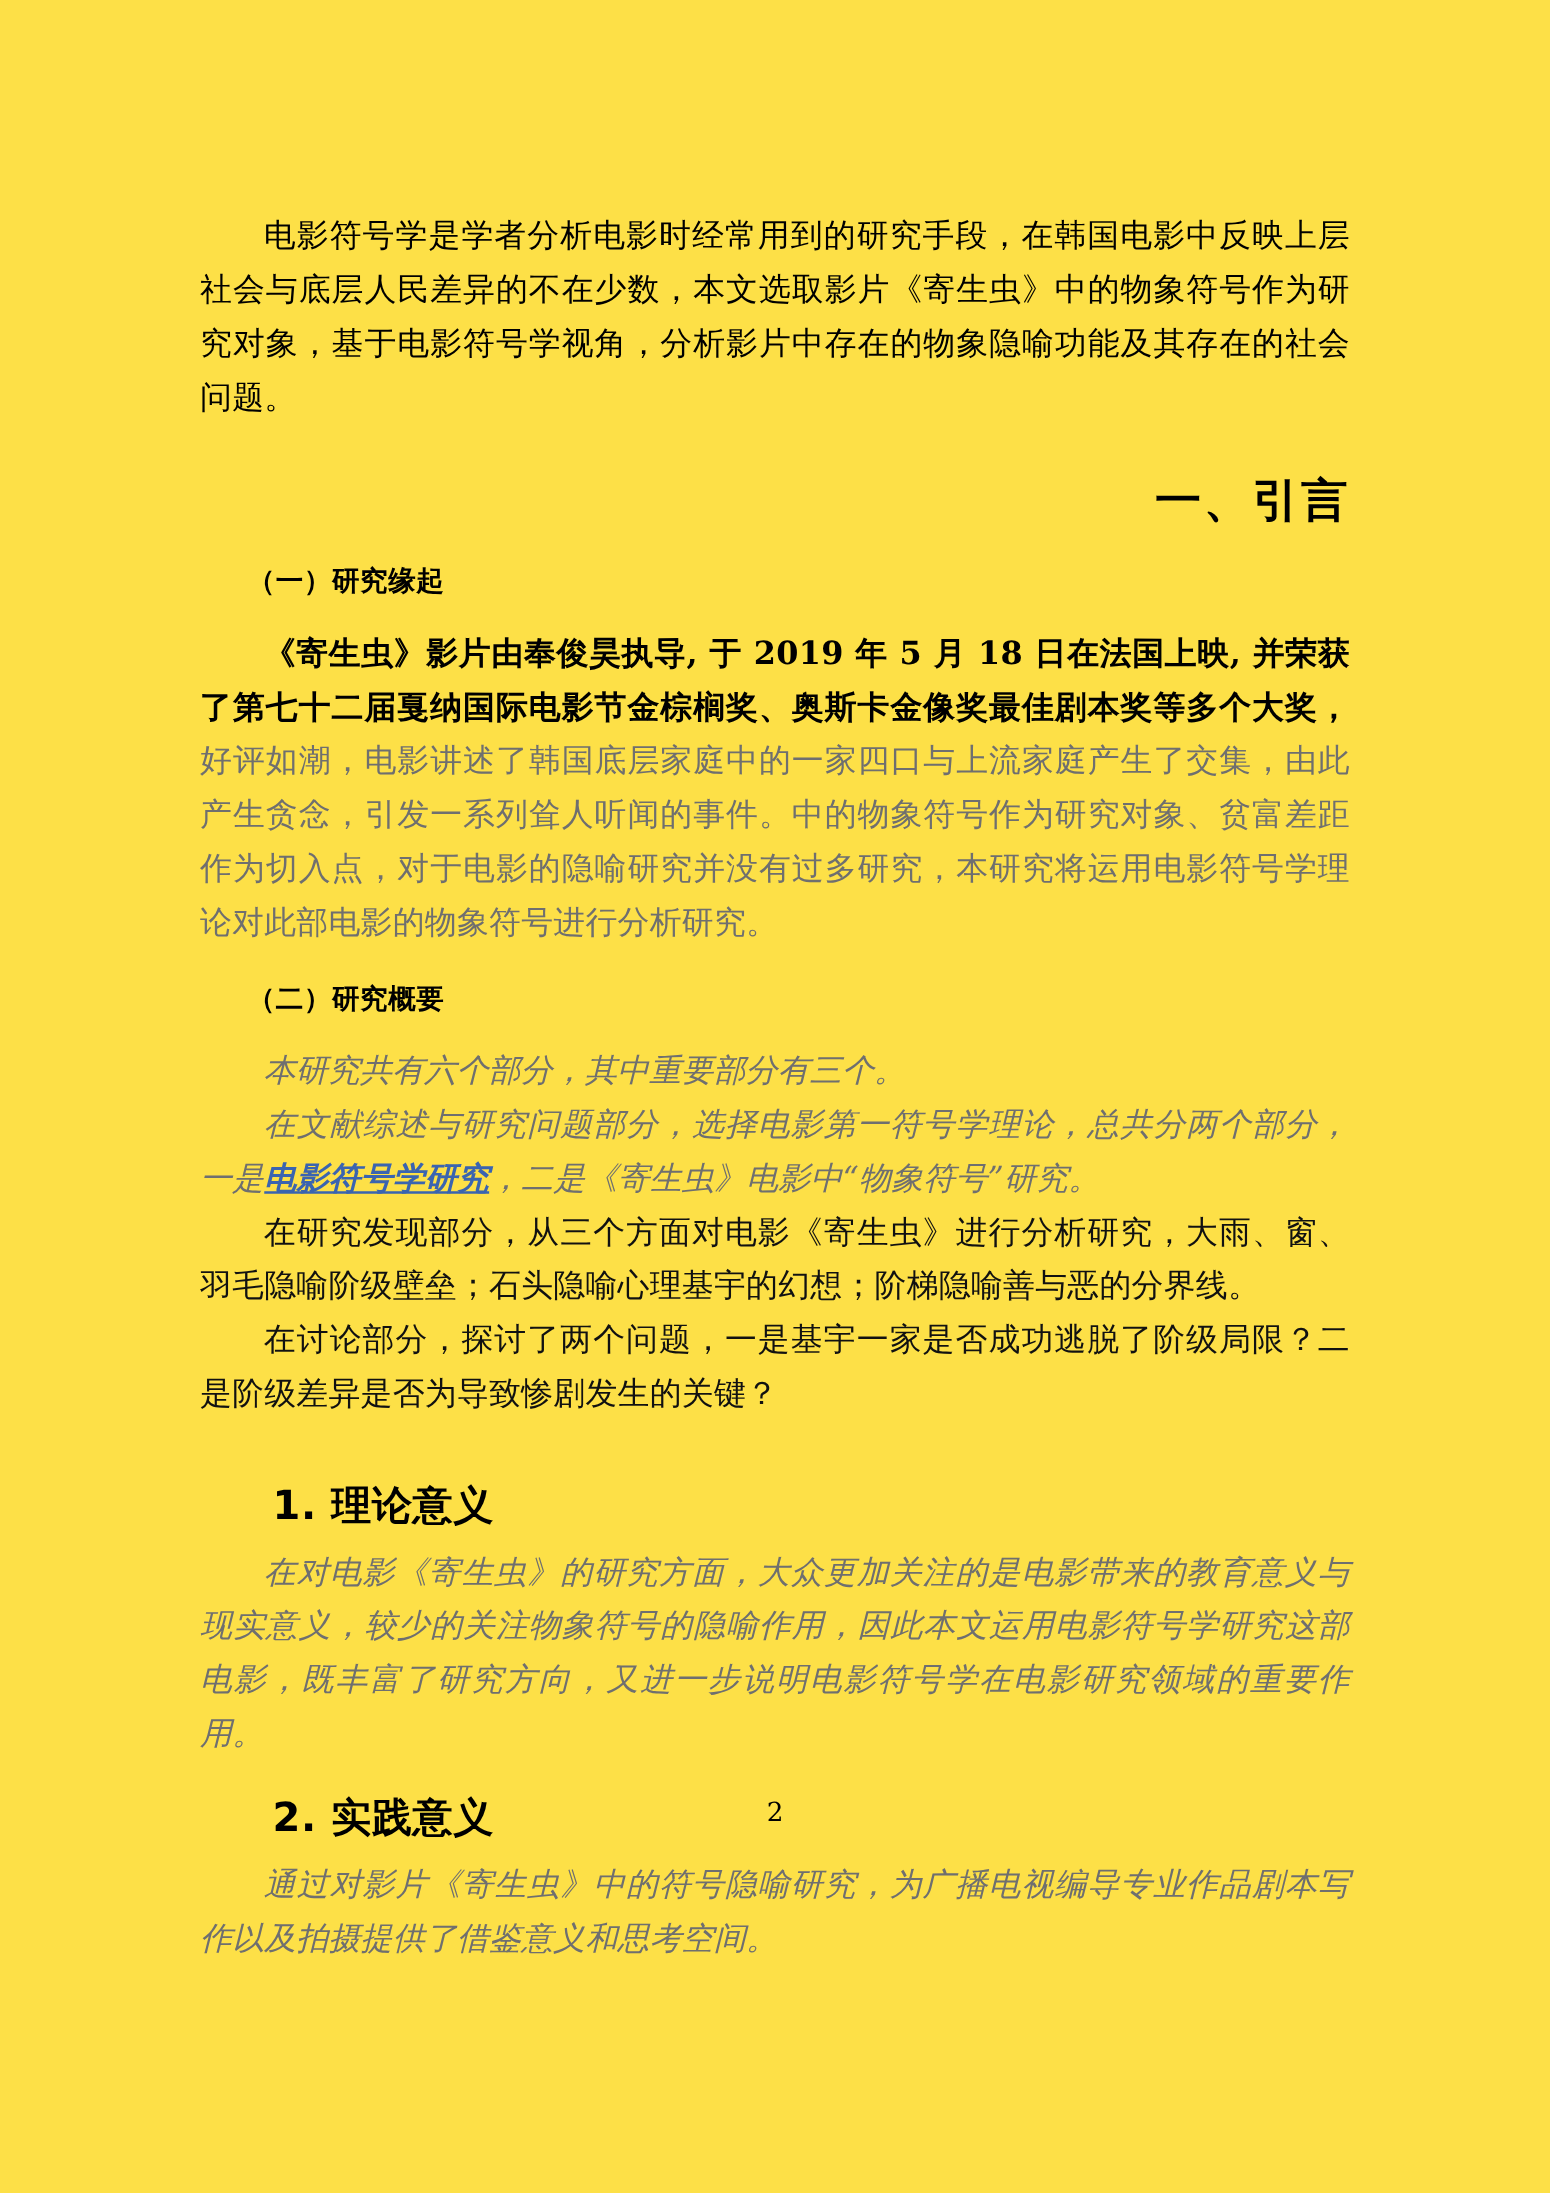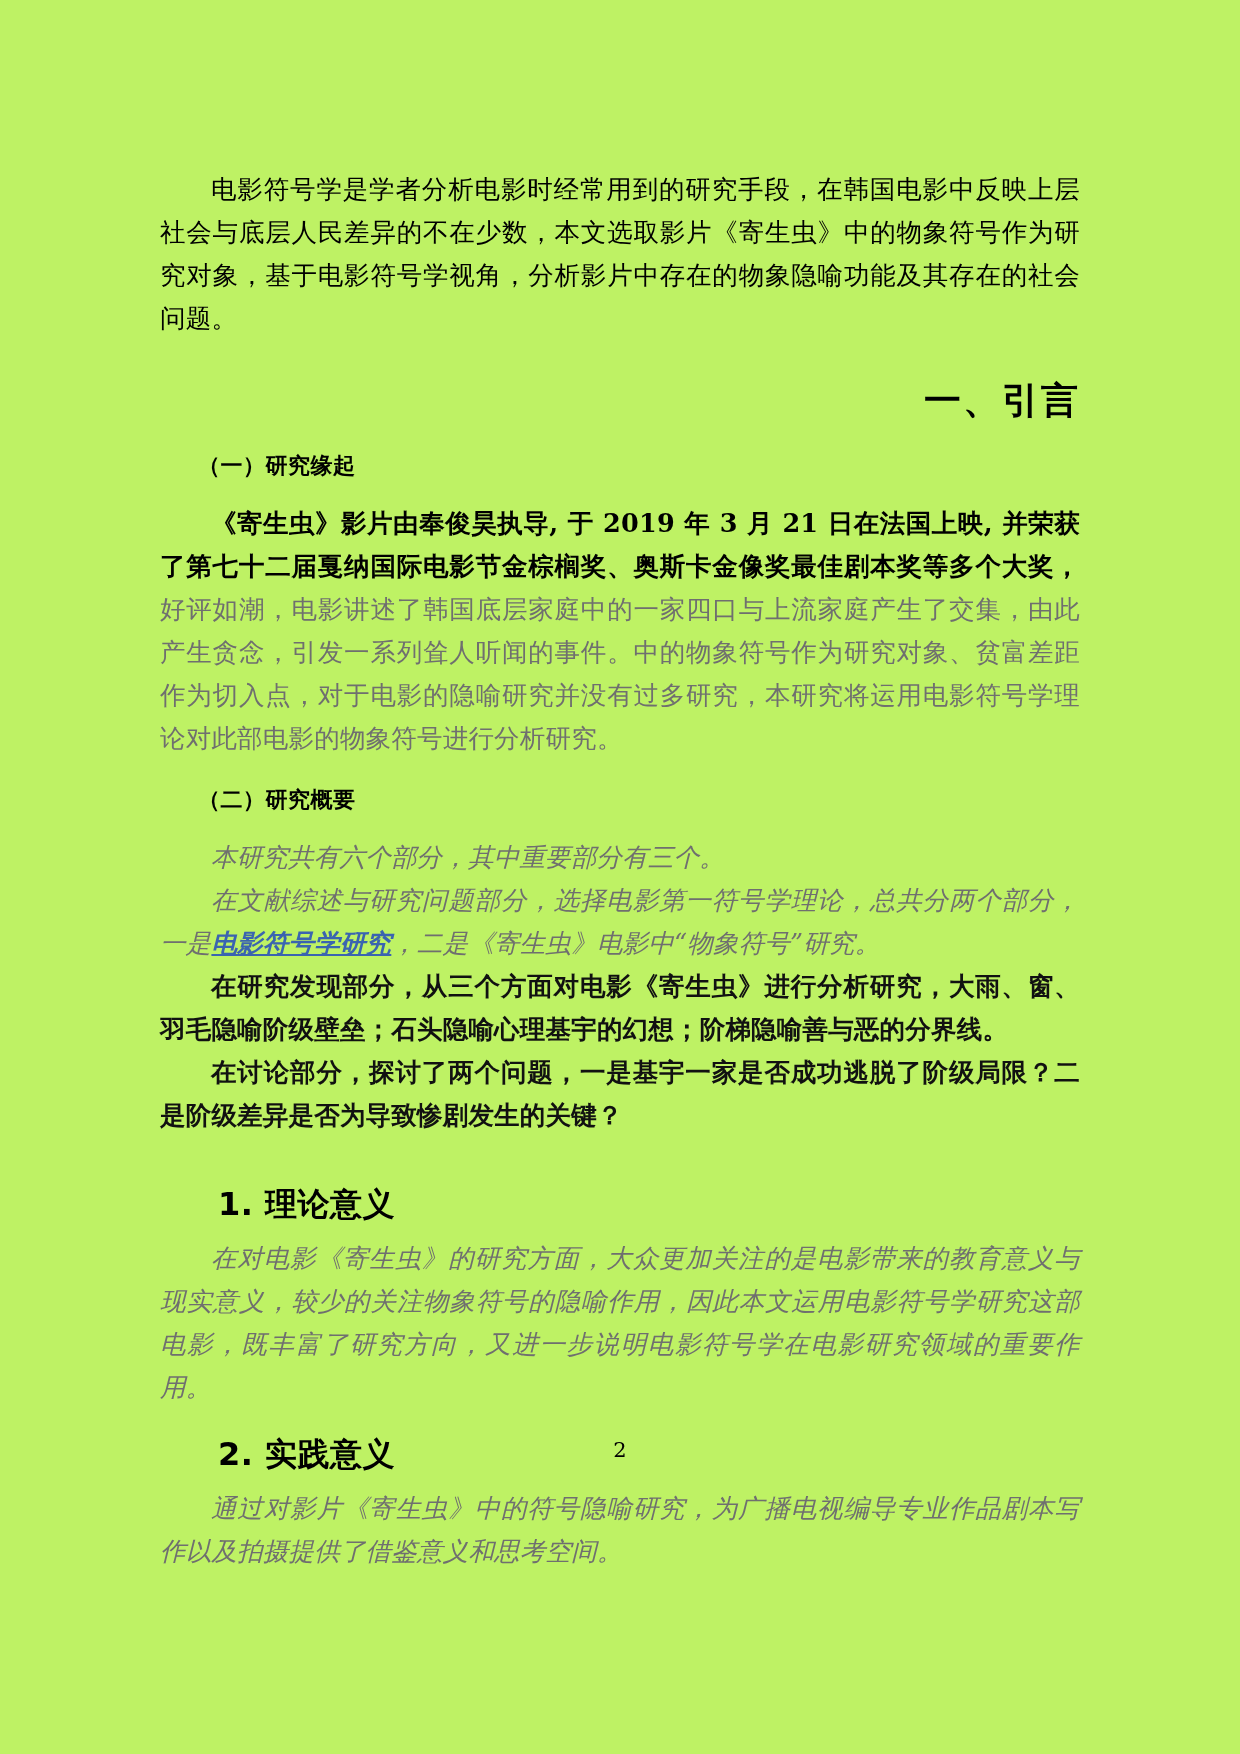--- a/index.html
+++ b/index.html
@@ -12,21 +12,21 @@
     height: 1754px;
     position: relative;
     font-family: "DejaVu Serif", "Liberation Serif", serif;
     color: #000000;
     overflow: hidden;
   }
 
   .page {
     position: absolute;
     inset: 0;
-    background: #bef264;
+    background: #fde047;
   }
 
   .content {
     position: absolute;
     left: 160px;
     top: 168px;
     width: 920px;
   }
 
   
@@ -39,21 +39,21 @@
     text-indent: 2em;
     margin: 0;
     letter-spacing: 0.2px;
     color: #000000;
   }
   .para.gray {
     color: #6f6f6f;
     font-style: italic;
   }
   .para.bold {
-    font-weight: bold;
+    font-weight: normal;
     color: #111111;
   }
   .para.tight {
     margin: 0;
   }
 
   
   .run-strong {
     font-weight: bold;
     color: #000000;
@@ -130,21 +130,21 @@
   <div class="content">
 
     <p class="para">电影符号学是学者分析电影时经常用到的研究手段，在韩国电影中反映上层社会与底层人民差异的不在少数，本文选取影片《寄生虫》中的物象符号作为研究对象，基于电影符号学视角，分析影片中存在的物象隐喻功能及其存在的社会问题。</p>
 
     <h1 class="h1">一、引言</h1>
 
     <h2 class="h2">（一）研究缘起</h2>
 
     <div class="gap-sm"></div>
 
-    <p class="para"><span class="run-strong">《寄生虫》影片由奉俊昊执导, 于 2019 年 3 月 21 日在法国上映, 并荣获了第七十二届戛纳国际电影节金棕榈奖、奥斯卡金像奖最佳剧本奖等多个大奖，</span><span class="run-gray">好评如潮，电影讲述了韩国底层家庭中的一家四口与上流家庭产生了交集，由此产生贪念，引发一系列耸人听闻的事件。中的物象符号作为研究对象、贫富差距作为切入点，对于电影的隐喻研究并没有过多研究，本研究将运用电影符号学理论对此部电影的物象符号进行分析研究。</span></p>
+    <p class="para"><span class="run-strong">《寄生虫》影片由奉俊昊执导, 于 2019 年 5 月 18 日在法国上映, 并荣获了第七十二届戛纳国际电影节金棕榈奖、奥斯卡金像奖最佳剧本奖等多个大奖，</span><span class="run-gray">好评如潮，电影讲述了韩国底层家庭中的一家四口与上流家庭产生了交集，由此产生贪念，引发一系列耸人听闻的事件。中的物象符号作为研究对象、贫富差距作为切入点，对于电影的隐喻研究并没有过多研究，本研究将运用电影符号学理论对此部电影的物象符号进行分析研究。</span></p>
 
     <h2 class="h2">（二）研究概要</h2>
 
     <div class="gap-sm"></div>
 
     <p class="para gray tight">本研究共有六个部分，其中重要部分有三个。</p>
 
     <p class="para gray tight"><span>在文献综述与研究问题部分，选择电影第一符号学理论，总共分两个部分，一是</span><span class="doclink">电影符号学研究</span><span>，二是《寄生虫》电影中“物象符号”研究。</span></p>
 
     <p class="para bold tight">在研究发现部分，从三个方面对电影《寄生虫》进行分析研究，大雨、窗、羽毛隐喻阶级壁垒；石头隐喻心理基宇的幻想；阶梯隐喻善与恶的分界线。</p>

